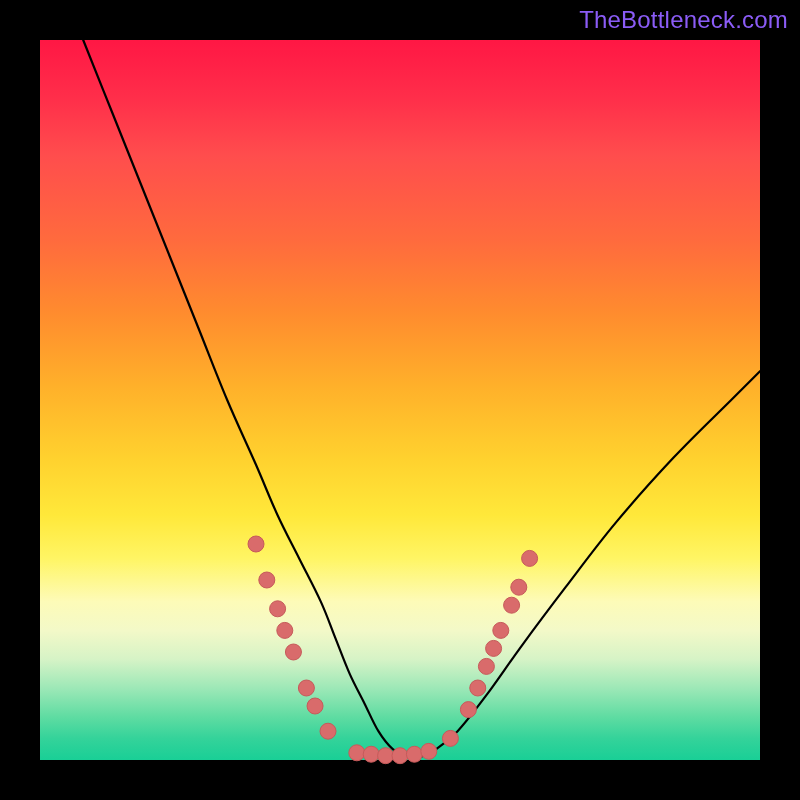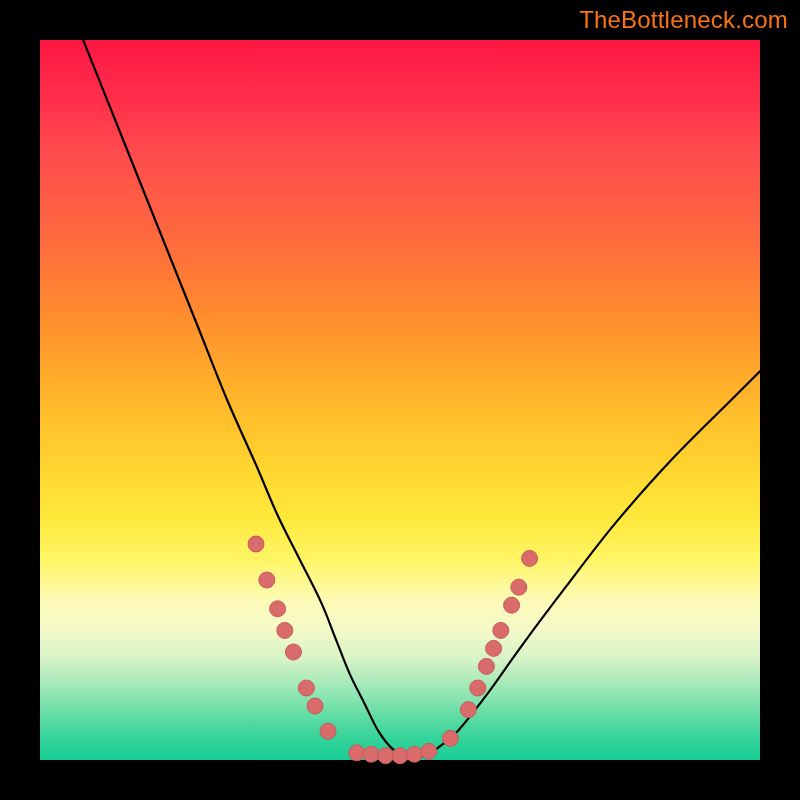--- a/index.html
+++ b/index.html
@@ -60,21 +60,21 @@
   }
   .dot {
     fill: #d96b6b;
     stroke: #c65a5a;
     stroke-width: 1;
   }
   .watermark {
     position: absolute;
     top: 6px;
     right: 12px;
-    color: #f97316;
+    color: #8b5cf6;
     font-size: 24px;
     font-weight: 500;
     letter-spacing: 0.2px;
     user-select: none;
   }
 </style>
 </head>
 <body>
 
 <div class="frame">

